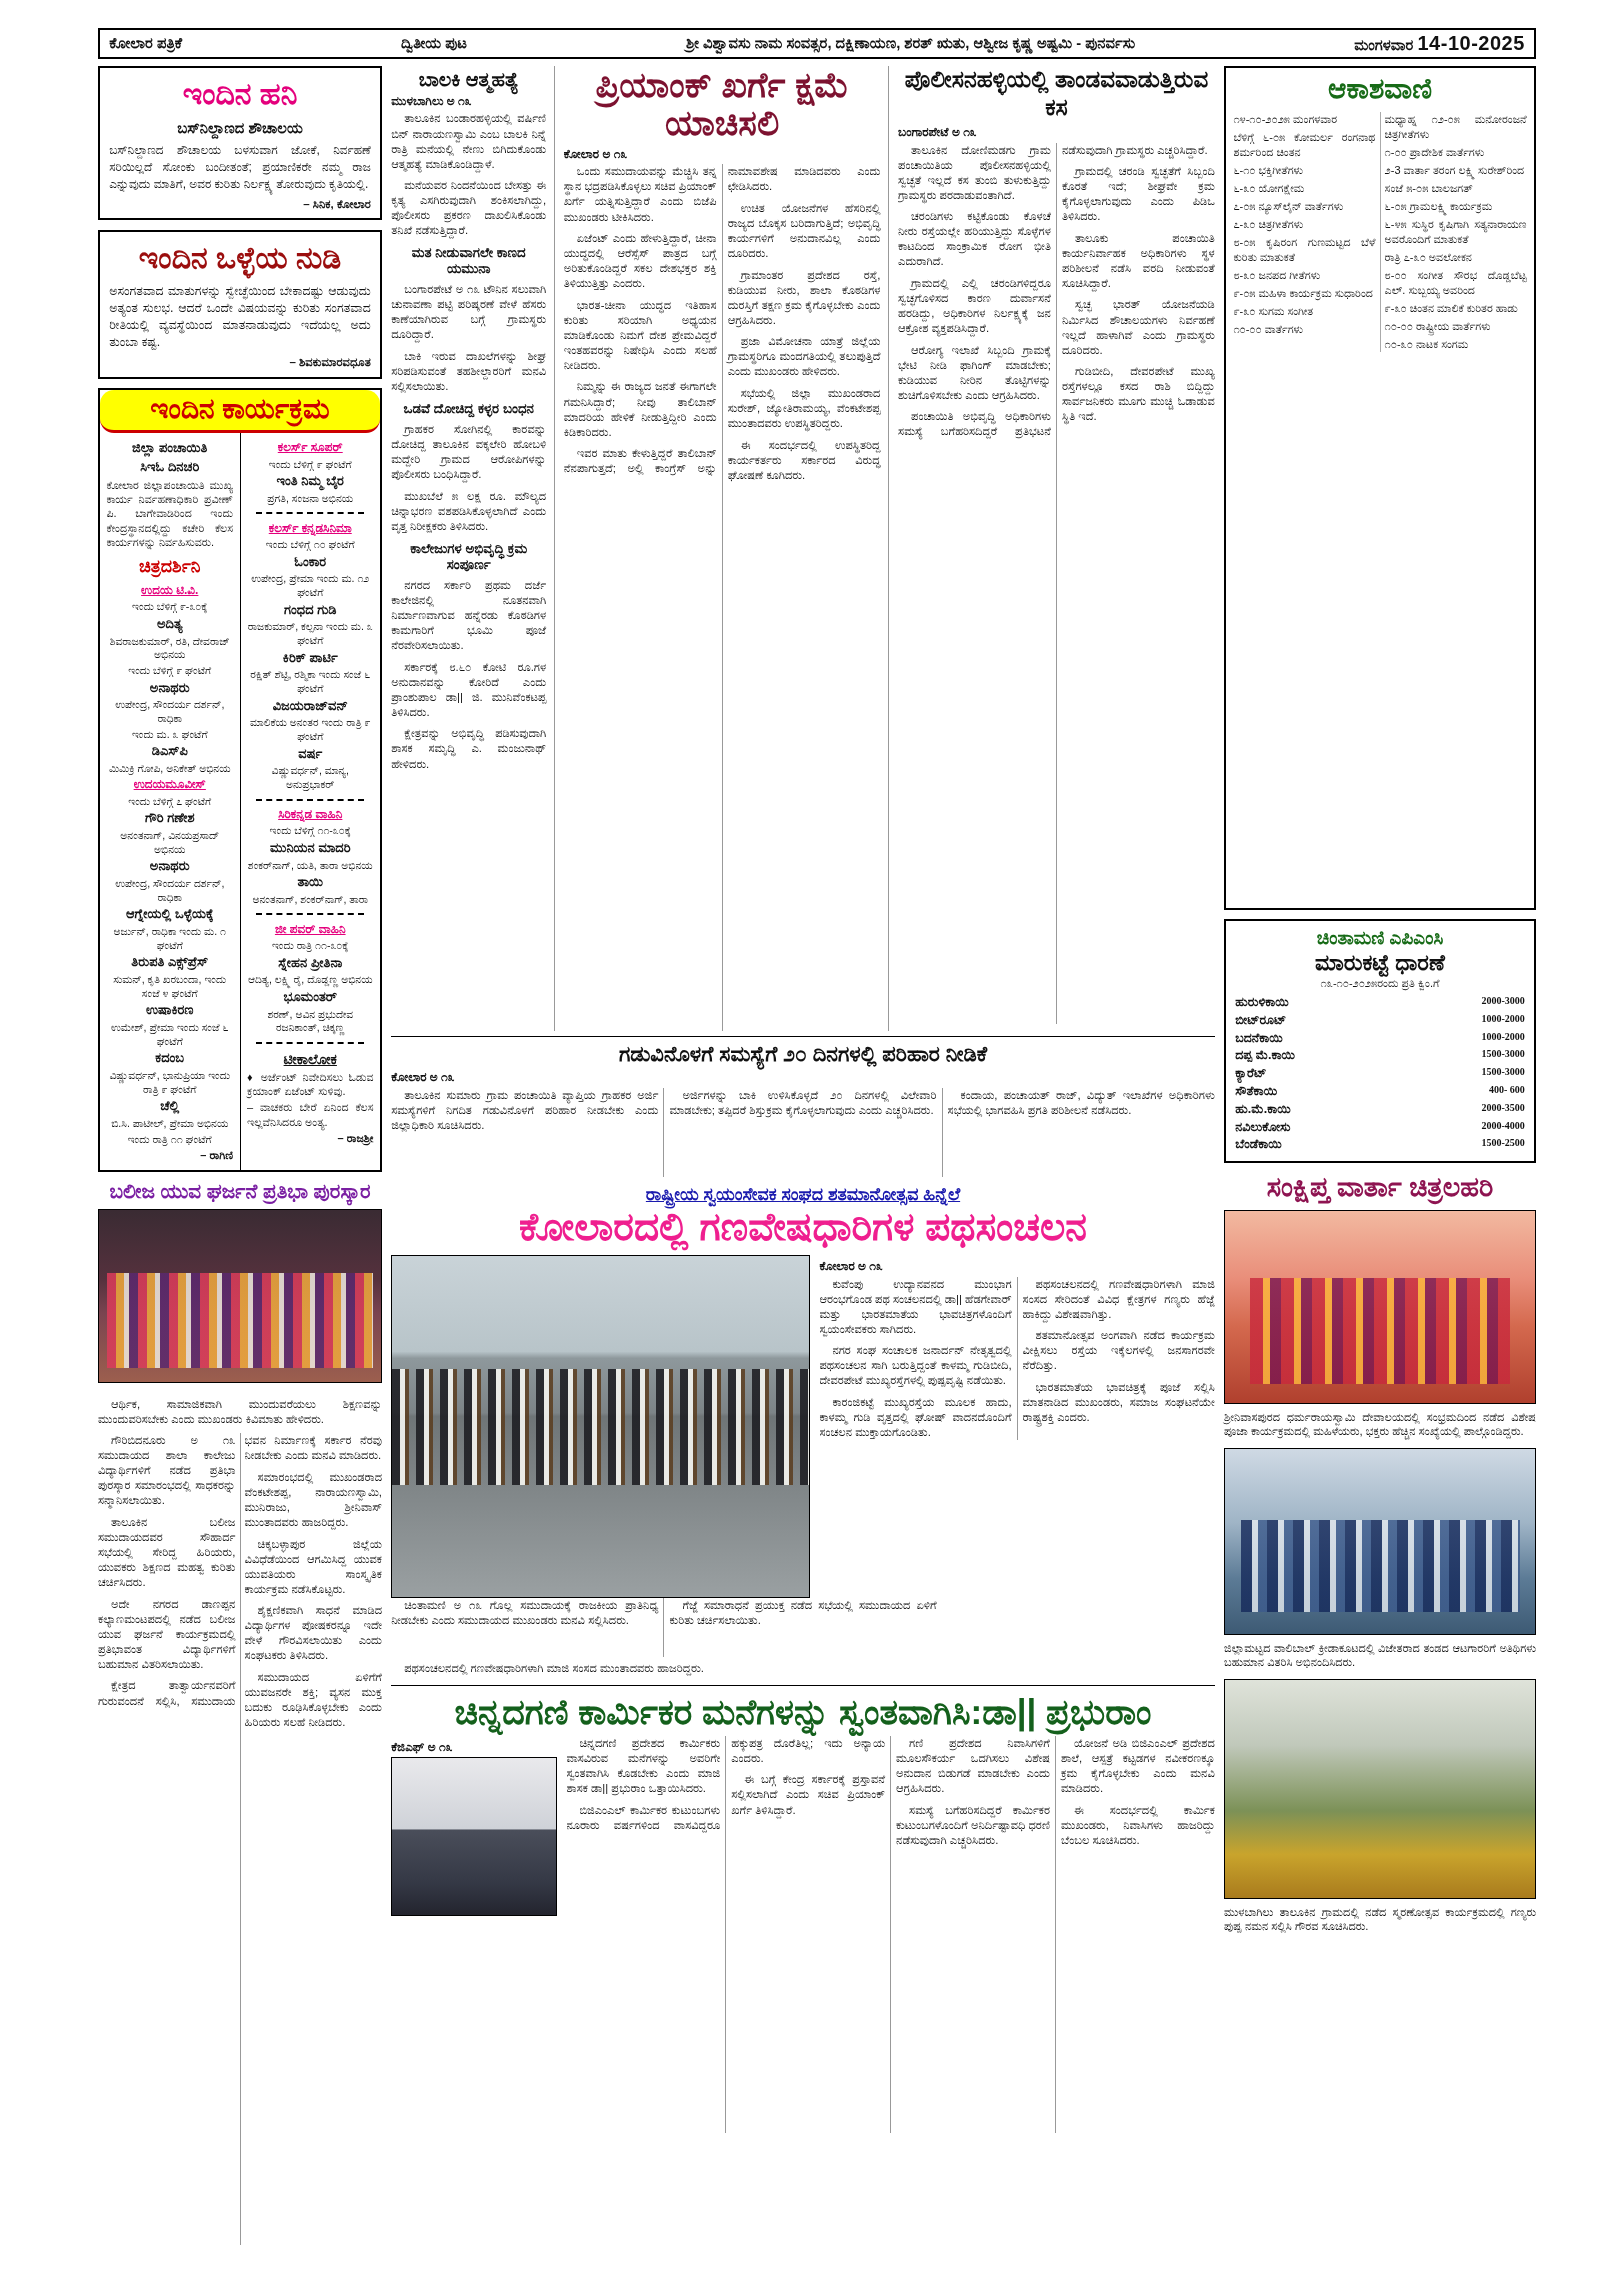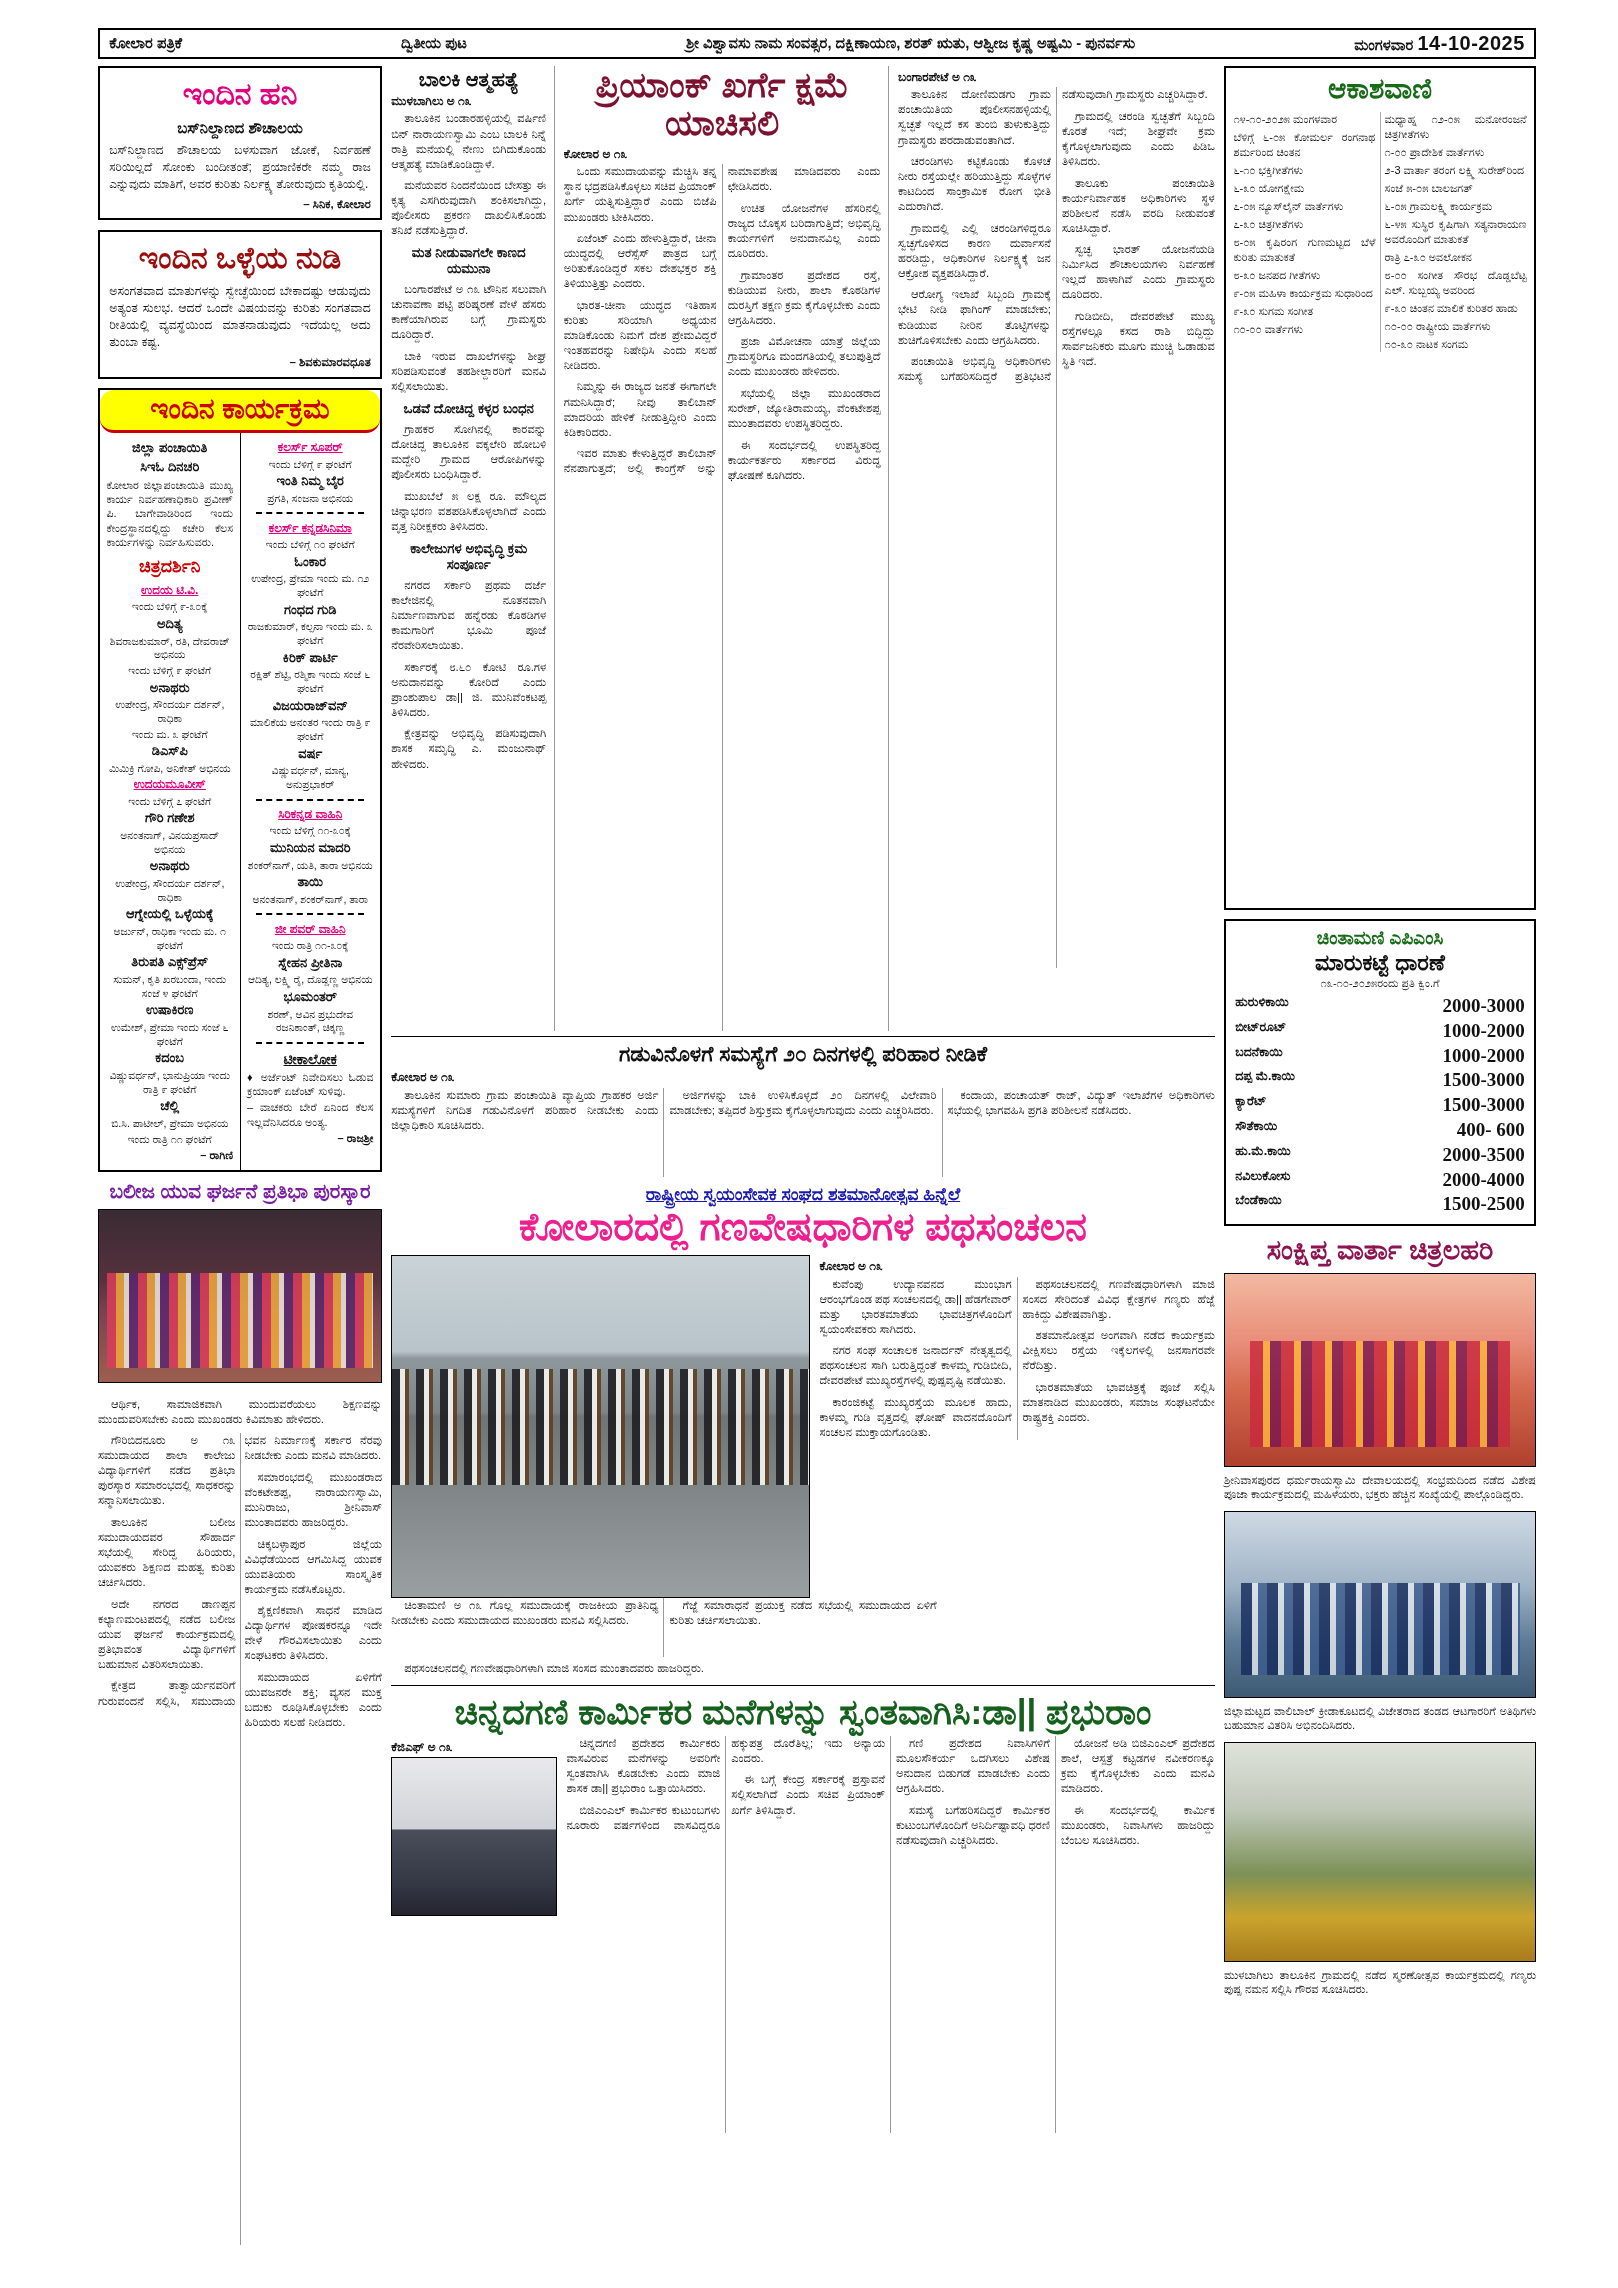--- a/index.html
+++ b/index.html
@@ -85,21 +85,21 @@
   .akash{border:2.8px solid #000;padding:5.5px 7.4px;margin-bottom:9.2px;height:829px;overflow:hidden;}
   .akash-title{color:#176b17;font-size:28px;font-weight:bold;text-align:center;margin:0 0 5.5px;}
   .sched{column-count:2;column-gap:9.2px;column-rule:0.9px solid #aaa;font-size:11px;line-height:1.38;}
   .sl{margin:0 0 2.8px;text-align:justify;}
   .market{border:2.8px solid #000;padding:5.5px 9.2px;margin-bottom:9.2px;}
   .mk-t1{color:#176b17;font-weight:bold;font-size:18.5px;text-align:center;}
   .mk-t2{font-weight:bold;font-size:22px;text-align:center;margin:0.9px 0 1.8px;}
   .mk-sub{font-size:11px;text-align:center;margin-bottom:4.6px;}
   .mrow{display:flex;justify-content:space-between;font-size:12.5px;margin:2.8px 0;}
   .mrow .it{font-weight:bold;}
-  .mrow .rt{font-weight:bold;font-family:"Liberation Serif",serif;font-size:19px;}
+  .mrow .rt{font-weight:bold;font-family:"Liberation Serif",serif;font-size:10px;}
   .h-purple{color:#8e1451;font-size:27px;font-weight:bold;text-align:center;margin:1.8px 0 7.4px;}
   .brief-p{font-size:11.3px;text-align:justify;line-height:1.3;margin:5.5px 0 9.2px;}
   
   .h-violet{color:#7a1fa2;font-size:20px;font-weight:bold;text-align:center;margin:7.4px 0 5.5px;line-height:1.2;}
   .lb-body{column-count:2;column-gap:9.2px;column-rule:0.9px solid #999;height:812px;overflow:hidden;margin-top:5.5px;}
 </style>
 </head>
 <body>
 
 <div class="page">
@@ -273,20 +273,21 @@
                 <p class="jp">ಇವರ ಮಾತು ಕೇಳುತ್ತಿದ್ದರೆ ತಾಲಿಬಾನ್ ನೆನಪಾಗುತ್ತದೆ; ಅಲ್ಲಿ ಕಾಂಗ್ರೆಸ್ ಅನ್ನು ನಾಮಾವಶೇಷ ಮಾಡಿದವರು ಎಂದು ಛೇಡಿಸಿದರು.</p>
                 <p class="jp">ಉಚಿತ ಯೋಜನೆಗಳ ಹೆಸರಿನಲ್ಲಿ ರಾಜ್ಯದ ಬೊಕ್ಕಸ ಬರಿದಾಗುತ್ತಿದೆ; ಅಭಿವೃದ್ಧಿ ಕಾರ್ಯಗಳಿಗೆ ಅನುದಾನವಿಲ್ಲ ಎಂದು ದೂರಿದರು.</p>
                 <p class="jp">ಗ್ರಾಮಾಂತರ ಪ್ರದೇಶದ ರಸ್ತೆ, ಕುಡಿಯುವ ನೀರು, ಶಾಲಾ ಕೊಠಡಿಗಳ ದುರಸ್ತಿಗೆ ತಕ್ಷಣ ಕ್ರಮ ಕೈಗೊಳ್ಳಬೇಕು ಎಂದು ಆಗ್ರಹಿಸಿದರು.</p>
                 <p class="jp">ಪ್ರಜಾ ವಿಮೋಚನಾ ಯಾತ್ರೆ ಜಿಲ್ಲೆಯ ಗ್ರಾಮಸ್ಥರಿಗೂ ಮಂದಗತಿಯಲ್ಲಿ ತಲುಪುತ್ತಿದೆ ಎಂದು ಮುಖಂಡರು ಹೇಳಿದರು.</p>
                 <p class="jp">ಸಭೆಯಲ್ಲಿ ಜಿಲ್ಲಾ ಮುಖಂಡರಾದ ಸುರೇಶ್, ಜ್ಯೋತಿರಾಮಯ್ಯ, ವೆಂಕಟೇಶಪ್ಪ ಮುಂತಾದವರು ಉಪಸ್ಥಿತರಿದ್ದರು.</p>
                 <p class="jp">ಈ ಸಂದರ್ಭದಲ್ಲಿ ಉಪಸ್ಥಿತರಿದ್ದ ಕಾರ್ಯಕರ್ತರು ಸರ್ಕಾರದ ವಿರುದ್ಧ ಘೋಷಣೆ ಕೂಗಿದರು.</p>
               </div>
           </div>
 
           <div class="c3 art">
+            <div class="h-blk">ಪೊಲೀಸನಹಳ್ಳಿಯಲ್ಲಿ ತಾಂಡವವಾಡುತ್ತಿರುವ ಕಸ</div>
             <div class="dateline">ಬಂಗಾರಪೇಟೆ ಅ ೧೩</div>
             <div class="two-col clamp" style="height:881px;">
 
             <p class="jp">ತಾಲೂಕಿನ ದೋಣಿಮಡಗು ಗ್ರಾಮ ಪಂಚಾಯಿತಿಯ ಪೊಲೀಸನಹಳ್ಳಿಯಲ್ಲಿ ಸ್ವಚ್ಛತೆ ಇಲ್ಲದೆ ಕಸ ತುಂಬಿ ತುಳುಕುತ್ತಿದ್ದು ಗ್ರಾಮಸ್ಥರು ಪರದಾಡುವಂತಾಗಿದೆ.</p>
                 <p class="jp">ಚರಂಡಿಗಳು ಕಟ್ಟಿಕೊಂಡು ಕೊಳಚೆ ನೀರು ರಸ್ತೆಯಲ್ಲೇ ಹರಿಯುತ್ತಿದ್ದು ಸೊಳ್ಳೆಗಳ ಕಾಟದಿಂದ ಸಾಂಕ್ರಾಮಿಕ ರೋಗ ಭೀತಿ ಎದುರಾಗಿದೆ.</p>
                 <p class="jp">ಗ್ರಾಮದಲ್ಲಿ ಎಲ್ಲಿ ಚರಂಡಿಗಳಿದ್ದರೂ ಸ್ವಚ್ಛಗೊಳಿಸದ ಕಾರಣ ದುರ್ವಾಸನೆ ಹರಡಿದ್ದು, ಅಧಿಕಾರಿಗಳ ನಿರ್ಲಕ್ಷ್ಯಕ್ಕೆ ಜನ ಆಕ್ರೋಶ ವ್ಯಕ್ತಪಡಿಸಿದ್ದಾರೆ.</p>
                 <p class="jp">ಆರೋಗ್ಯ ಇಲಾಖೆ ಸಿಬ್ಬಂದಿ ಗ್ರಾಮಕ್ಕೆ ಭೇಟಿ ನೀಡಿ ಫಾಗಿಂಗ್ ಮಾಡಬೇಕು; ಕುಡಿಯುವ ನೀರಿನ ತೊಟ್ಟಿಗಳನ್ನು ಶುಚಿಗೊಳಿಸಬೇಕು ಎಂದು ಆಗ್ರಹಿಸಿದರು.</p>
                 <p class="jp">ಪಂಚಾಯಿತಿ ಅಭಿವೃದ್ಧಿ ಅಧಿಕಾರಿಗಳು ಸಮಸ್ಯೆ ಬಗೆಹರಿಸದಿದ್ದರೆ ಪ್ರತಿಭಟನೆ ನಡೆಸುವುದಾಗಿ ಗ್ರಾಮಸ್ಥರು ಎಚ್ಚರಿಸಿದ್ದಾರೆ.</p>
                 <p class="jp">ಗ್ರಾಮದಲ್ಲಿ ಚರಂಡಿ ಸ್ವಚ್ಛತೆಗೆ ಸಿಬ್ಬಂದಿ ಕೊರತೆ ಇದೆ; ಶೀಘ್ರವೇ ಕ್ರಮ ಕೈಗೊಳ್ಳಲಾಗುವುದು ಎಂದು ಪಿಡಿಒ ತಿಳಿಸಿದರು.</p>
                 <p class="jp">ತಾಲೂಕು ಪಂಚಾಯಿತಿ ಕಾರ್ಯನಿರ್ವಾಹಕ ಅಧಿಕಾರಿಗಳು ಸ್ಥಳ ಪರಿಶೀಲನೆ ನಡೆಸಿ ವರದಿ ನೀಡುವಂತೆ ಸೂಚಿಸಿದ್ದಾರೆ.</p>

